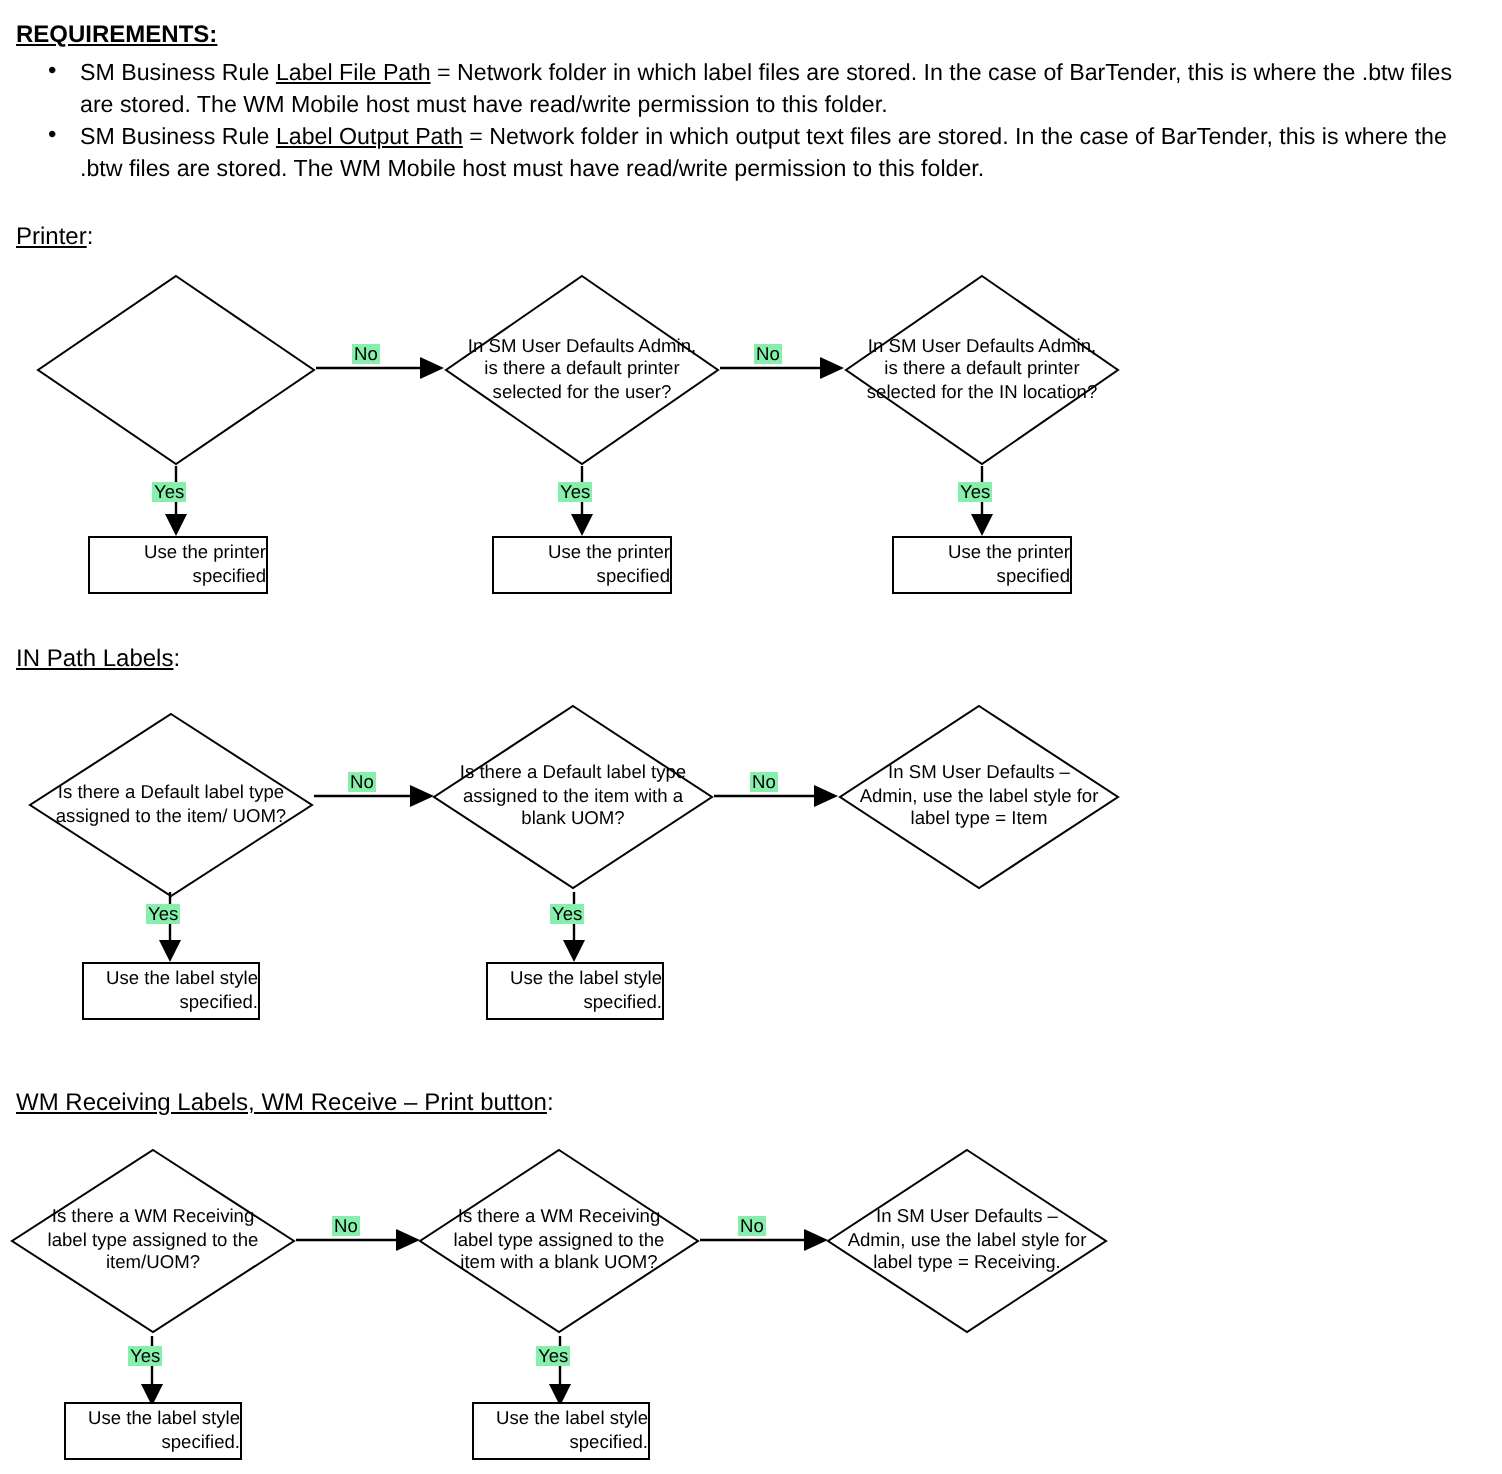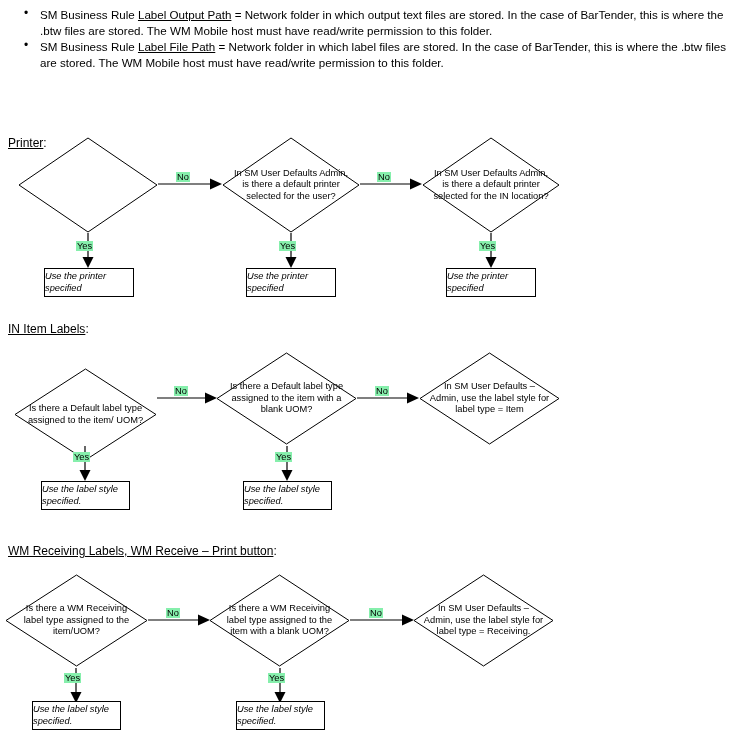--- a/index.html
+++ b/index.html
@@ -91,52 +91,52 @@
     box-sizing: border-box;
   }
 
   .procbox {
     position: absolute;
     border: 1.4px solid #000000;
     box-sizing: border-box;
     display: flex;
     align-items: center;
     justify-content: center;
-    text-align: left;
+    text-align: right;
     font-size: 9.3px;
     line-height: 11.6px;
     background: #ffffff;
-    font-style: italic;
   }
 
   .conn {
     position: absolute;
   }
   .conn svg { display: block; }
 
   .edge-label {
     position: absolute;
     font-size: 9.3px;
     line-height: 10px;
     background: #86efac;
     padding: 0 1px;
     white-space: nowrap;
   }
 </style>
 </head>
 <body>
 
 <div class="doc-head">
+  <div class="req-head">REQUIREMENTS:</div>
   <ul class="req-list">
+    <li><span>SM Business Rule </span><span class="u">Label File Path</span><span> = Network folder in which label files are stored. In the case of BarTender, this is where the .btw files are stored. The WM Mobile host must have read/write permission to this folder.</span></li>
     <li><span>SM Business Rule </span><span class="u">Label Output Path</span><span> = Network folder in which output text files are stored. In the case of BarTender, this is where the .btw files are stored. The WM Mobile host must have read/write permission to this folder.</span></li>
-    <li><span>SM Business Rule </span><span class="u">Label File Path</span><span> = Network folder in which label files are stored. In the case of BarTender, this is where the .btw files are stored. The WM Mobile host must have read/write permission to this folder.</span></li>
   </ul>
 </div>
 
-<div class="section-head" style="left:8px; top:136px;"><span class="hd-u">Printer</span><span>:</span></div>
+<div class="section-head" style="left:8px; top:111px;"><span class="hd-u">Printer</span><span>:</span></div>
 
 <div class="diamond" style="left:18px; top:137px; width:140px; height:96px;">
   <svg class="dia-shape" viewBox="0 0 140 96" preserveAspectRatio="none">
     <polygon points="70,1 139,48 70,95 1,48" fill="#ffffff" stroke="#000000" stroke-width="1"></polygon>
   </svg>
 </div>
 
 <div class="conn" style="left:158px; top:178px;">
   <svg width="64" height="12" viewBox="0 0 64 12">
     <line x1="0" y1="6" x2="52" y2="6" stroke="#000000" stroke-width="1.2"></line>
@@ -193,23 +193,23 @@
   <svg width="12" height="36" viewBox="0 0 12 36">
     <line x1="6" y1="0" x2="6" y2="24" stroke="#000000" stroke-width="1.2"></line>
     <polygon points="0.5,24 11.5,24 6,35" fill="#000000"></polygon>
   </svg>
 </div>
 <div class="edge-label" style="left:479px; top:241px;">Yes</div>
 <div class="procbox" style="left:446px; top:268px; width:90px; height:29px;">
   <span>Use the printer specified</span>
 </div>
 
-<div class="section-head" style="left:8px; top:322px;"><span class="hd-u">IN Item Labels</span><span>:</span></div>
-
-<div class="diamond" style="left:14px; top:368px; width:143px; height:93px;">
+<div class="section-head" style="left:8px; top:322px;"><span class="hd-u">IN Path Labels</span><span>:</span></div>
+
+<div class="diamond" style="left:14px; top:356px; width:143px; height:93px;">
   <svg class="dia-shape" viewBox="0 0 143 93" preserveAspectRatio="none">
     <polygon points="71.5,1 142,46.5 71.5,92 1,46.5" fill="#ffffff" stroke="#000000" stroke-width="1"></polygon>
   </svg>
   <div class="dia-text" style="width:126px;">Is there a Default label type assigned to the item/ UOM?</div>
 </div>
 <div class="conn" style="left:157px; top:392px;">
   <svg width="60" height="12" viewBox="0 0 60 12">
     <line x1="0" y1="6" x2="48" y2="6" stroke="#000000" stroke-width="1.2"></line>
     <polygon points="48,0.5 60,6 48,11.5" fill="#000000"></polygon>
   </svg>

